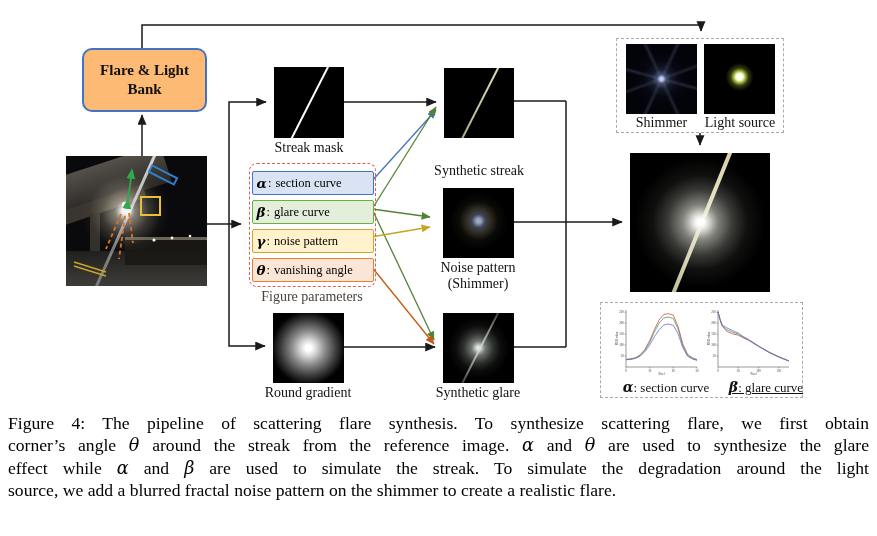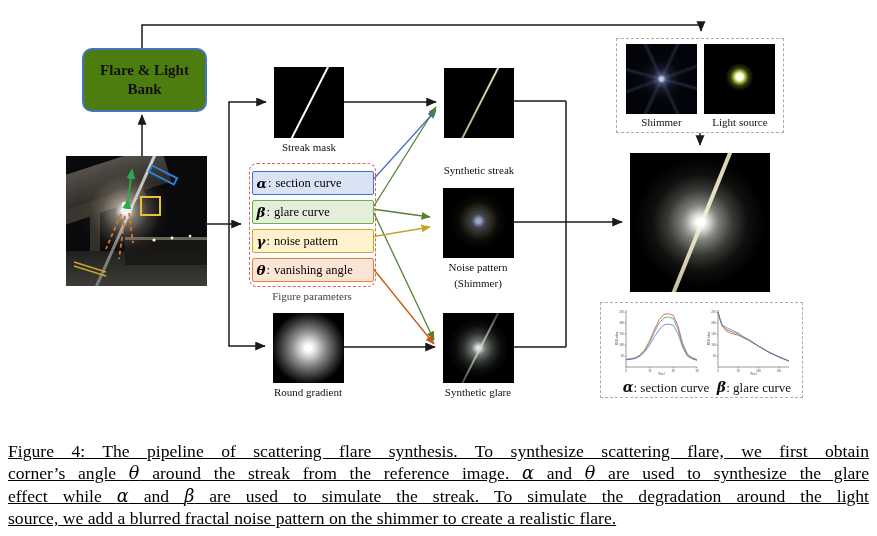--- a/index.html
+++ b/index.html
@@ -1,29 +1,29 @@
 <!DOCTYPE html>
 <html><head>
 <meta charset="utf-8">
 <style>
   html,body{margin:0;padding:0;background:#fff;}
   body{width:877px;height:536px;position:relative;font-family:"Liberation Serif","DejaVu Serif",serif;}
   .fig{position:absolute;left:0;top:0;width:877px;height:420px;background:#fff;}
   .imgbox{position:absolute;background:#000;overflow:hidden;}
-  .lbl{position:absolute;font-size:11px;color:#111;text-align:center;line-height:15.5px;white-space:nowrap;}
-  .bank-box{position:absolute;left:82px;top:48px;width:121px;height:60px;background:#4d7c0f;border:2px solid #4472c4;border-radius:10px;display:flex;flex-direction:column;align-items:center;justify-content:center;font-weight:bold;font-size:15px;color:#111;line-height:19px;}
+  .lbl{position:absolute;font-size:14px;color:#111;text-align:center;line-height:15.5px;white-space:nowrap;}
+  .bank-box{position:absolute;left:82px;top:48px;width:121px;height:60px;background:#fdba74;border:2px solid #4472c4;border-radius:10px;display:flex;flex-direction:column;align-items:center;justify-content:center;font-weight:bold;font-size:15px;color:#111;line-height:19px;}
   .params-box{position:absolute;left:249px;top:163px;width:127px;height:124px;border:1.5px dashed #d95f5f;border-radius:8px;box-sizing:border-box;padding-top:7px;}
   .param-row{margin:0 auto 5px auto;width:112px;height:22px;border:1.3px solid;border-radius:2px;display:flex;align-items:center;padding:0 4px;box-sizing:content-box;font-size:12.5px;white-space:nowrap;}
   .param-row .sym{font-weight:bold;font-style:italic;font-size:13.5px;font-family:"DejaVu Serif",serif;margin-right:1px;}
   .param-row .colon{margin-right:4px;}
   .dashed-gray{position:absolute;border:1.5px dashed #aaa;box-sizing:border-box;background:#fff;}
   .plot-lbl{position:absolute;font-size:13px;color:#111;text-align:center;white-space:nowrap;}
   .plot-lbl .sym{font-weight:bold;font-style:italic;font-size:14px;font-family:"DejaVu Serif",serif;}
   .streakline{position:absolute;left:50%;top:-25%;width:2px;height:150%;transform:rotate(27deg);transform-origin:center;}
-  .caption{position:absolute;left:8px;top:440px;width:861px;font-size:17.6px;line-height:22.4px;color:#000;text-decoration:underline;}
+  .caption{position:absolute;left:8px;top:412px;width:861px;font-size:17.6px;line-height:22.4px;color:#000;}
   .cap-line{text-align:justify;}
   .cap-line.just{text-align-last:justify;}
   .cap-line .gk{font-style:italic;font-family:"DejaVu Serif",serif;}
   svg.overlay{position:absolute;left:0;top:0;pointer-events:none;}
   .mini-chart{position:absolute;width:86px;height:70px;}
 </style>
 </head>
 <body>
 
 <div class="fig">
@@ -238,21 +238,21 @@
           <text x="52.57142857142857" y="64.6" font-size="3" text-anchor="middle" fill="#333">100</text>
           <line x1="72.85714285714286" y1="60" x2="72.85714285714286" y2="61.5" stroke="#555" stroke-width="0.5"></line>
           <text x="72.85714285714286" y="64.6" font-size="3" text-anchor="middle" fill="#333">150</text>
           <text font-size="3" fill="#333" text-anchor="middle" transform="translate(3.5,31.5) rotate(-90)">RGB value</text>
           <text x="47.5" y="68" font-size="3" fill="#333" text-anchor="middle">Pixel</text>
           <polyline points="12,5.192307692307693 14.028571428571428,12.86538461538462 16.057142857142857,18.784615384615385 20.114285714285714,23.82692307692308 22.142857142857142,24.92307692307692 26.200000000000003,26.676923076923075 32.285714285714285,28.21153846153846 36.34285714285714,30.40384615384615 42.42857142857143,33.253846153846155 52.57142857142857,39.392307692307696 62.714285714285715,45.31153846153846 72.85714285714286,50.13461538461539 83,54.08076923076923" fill="none" stroke="#d04a4a" stroke-width="0.8"></polyline>
           <polyline points="12,4.973076923076924 14.028571428571428,12.426923076923075 16.057142857142857,18.346153846153847 20.114285714285714,22.292307692307695 22.142857142857142,23.169230769230765 26.200000000000003,24.92307692307692 32.285714285714285,27.11538461538462 36.34285714285714,29.746153846153845 42.42857142857143,32.815384615384616 52.57142857142857,39.17307692307692 62.714285714285715,45.09230769230769 72.85714285714286,49.91538461538462 83,54.08076923076923" fill="none" stroke="#4f9a4f" stroke-width="0.8"></polyline>
           <polyline points="12,4.753846153846155 14.028571428571428,11.769230769230766 16.057142857142857,17.68846153846154 20.114285714285714,20.53846153846154 22.142857142857142,21.41538461538461 26.200000000000003,23.388461538461534 32.285714285714285,26.019230769230766 36.34285714285714,29.08846153846154 42.42857142857143,32.37692307692308 52.57142857142857,38.95384615384616 62.714285714285715,44.87307692307692 72.85714285714286,49.69615384615385 83,53.86153846153846" fill="none" stroke="#6a6ad8" stroke-width="0.8"></polyline>
         </svg></div>
     <div class="plot-lbl" id="plot-lbl-0" style="left:13px;top:76px;width:104px;"><span class="sym">α</span>: section curve</div>
-    <div class="plot-lbl" id="plot-lbl-1" style="left:108px;top:76px;width:90px;"><span class="sym">β</span>: glare curve</div>
+    <div class="plot-lbl" id="plot-lbl-1" style="left:120px;top:76px;width:90px;text-decoration:underline;"><span class="sym">β</span>: glare curve</div>
   </div>
 
 </div>
 
 <div class="caption" id="caption">
     <div class="cap-line just">Figure 4: The pipeline of scattering flare synthesis. To synthesize scattering flare, we first obtain</div>
     <div class="cap-line just">corner’s angle <span class="gk">θ</span> around the streak from the reference image. <span class="gk">α</span> and <span class="gk">θ</span> are used to synthesize the glare</div>
     <div class="cap-line just">effect while <span class="gk">α</span> and <span class="gk">β</span> are used to simulate the streak. To simulate the degradation around the light</div>
     <div class="cap-line">source, we add a blurred fractal noise pattern on the shimmer to create a realistic flare.</div>
   </div>

